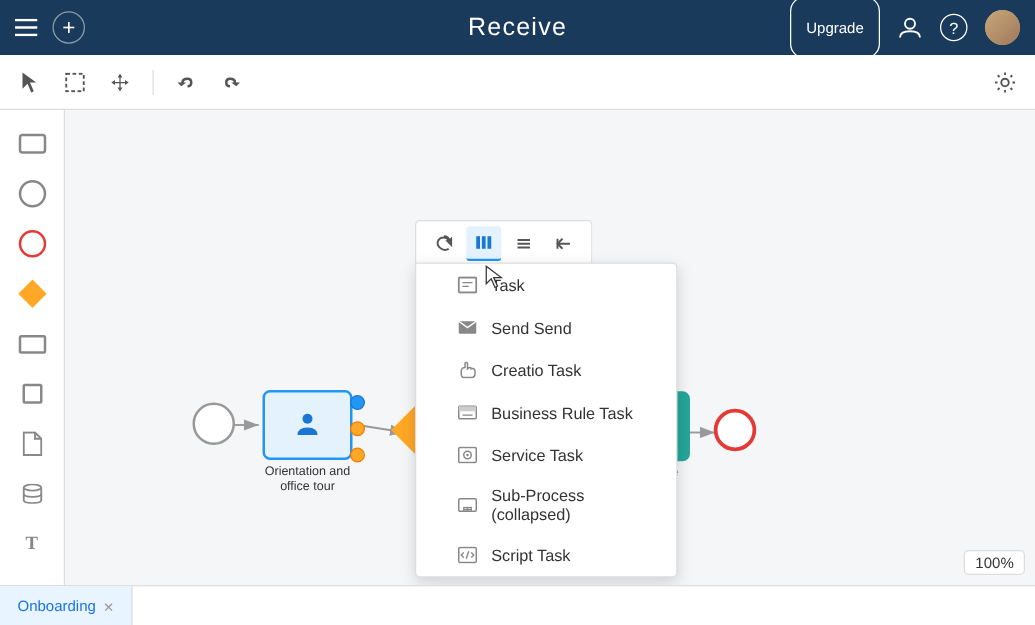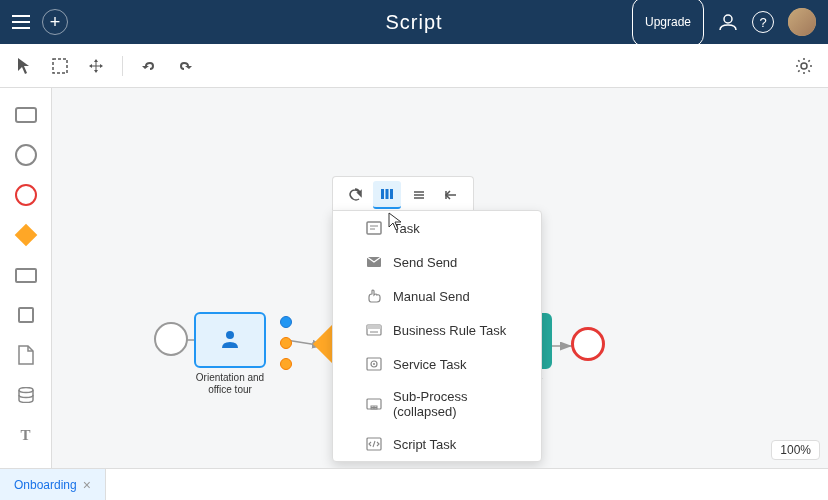--- a/index.html
+++ b/index.html
@@ -290,21 +290,21 @@
     <span class="topbar-icon">
       <svg width="18" height="14" viewBox="0 0 18 14">
           <rect y="0" width="18" height="2" fill="white"></rect>
           <rect y="6" width="18" height="2" fill="white"></rect>
           <rect y="12" width="18" height="2" fill="white"></rect>
         </svg>
     </span>
     <span class="topbar-icon" style="width:26px;height:26px;border:1.5px solid rgba(255,255,255,0.5);border-radius:50%;display:flex;align-items:center;justify-content:center;font-size:18px;color:white;">+</span>
   </div>
   <div class="topbar-center">
-    <span class="topbar-title">Script</span>
+    <span class="topbar-title">Receive</span>
   </div>
   <div class="topbar-right">
     <button class="upgrade-btn">Upgrade</button>
     <span class="topbar-icon">
       <svg width="20" height="20" viewBox="0 0 20 20">
           <circle cx="10" cy="7" r="4" fill="none" stroke="white" stroke-width="1.5"></circle>
           <path d="M2 18 Q2 13 10 13 Q18 13 18 18" fill="none" stroke="white" stroke-width="1.5"></path>
         </svg>
     </span>
     <span class="topbar-icon" style="width:22px;height:22px;border:1.5px solid white;border-radius:50%;display:flex;align-items:center;justify-content:center;font-size:13px;color:white;">?</span>
@@ -407,21 +407,21 @@
 
       <line x1="500" y1="258" x2="520" y2="258" class="conn-arrow"></line>
 
       <line x1="294" y1="270" x2="294" y2="290" class="conn-arrow"></line>
     </svg>
 
     <div class="bpmn-element" style="left:102px;top:234px;">
       <div class="start-event"></div>
     </div>
 
-    <div class="bpmn-element" style="left:138px;top:224px;">
+    <div class="bpmn-element" style="left:154px;top:224px;">
       <div class="selected-task-box">
 
         <svg width="28" height="28" viewBox="0 0 28 28">
           <circle cx="14" cy="9" r="4" fill="#1976d2"></circle>
           <path d="M6 22 Q6 16 14 16 Q22 16 22 22" fill="#1976d2"></path>
         </svg>
       </div>
       <div class="bpmn-label">Orientation and office tour</div>
     </div>
 
@@ -518,21 +518,21 @@
         </div>
         <span>Send Send</span>
       </div>
 
       <div class="dropdown-item">
         <div class="dropdown-icon">
           <svg width="16" height="14" viewBox="0 0 16 14">
               <path d="M3 8 Q3 5 6 5 L6 2 Q6 1 7 1 Q8 1 8 2 L8 6 Q9 5 10 5 Q11 5 11 6 Q12 5.5 13 6 Q14 6.5 14 8 L14 10 Q14 13 11 13 L5 13 Q3 13 3 10 Z" fill="none" stroke="#888" stroke-width="1.2"></path>
             </svg>
         </div>
-        <span>Manual Send</span>
+        <span>Creatio Task</span>
       </div>
 
       <div class="dropdown-item">
         <div class="dropdown-icon">
           <svg width="16" height="12" viewBox="0 0 16 12">
               <rect x="1" y="1" width="14" height="10" fill="none" stroke="#888" stroke-width="1.2" rx="1"></rect>
               <rect x="1" y="1" width="14" height="4" fill="#ccc" rx="1"></rect>
               <line x1="4" y1="8" x2="12" y2="8" stroke="#888" stroke-width="1"></line>
             </svg>
         </div>

